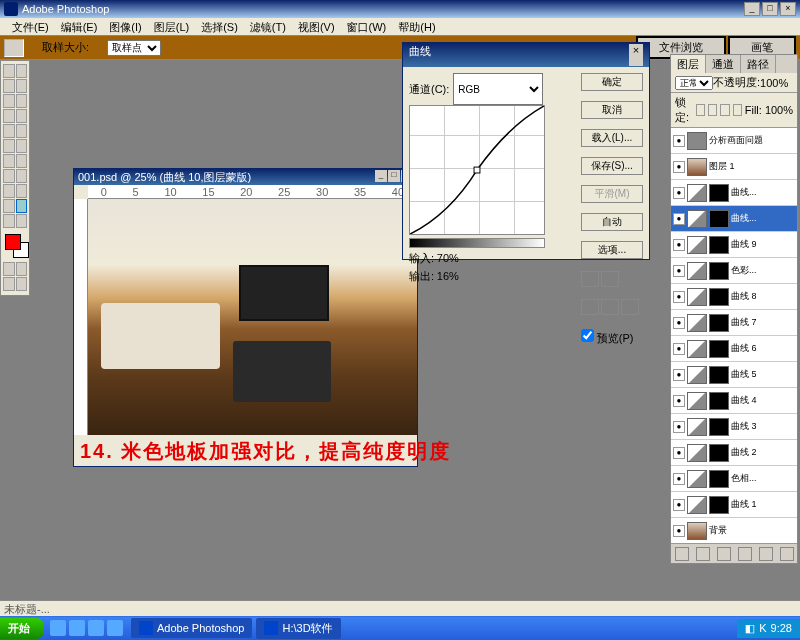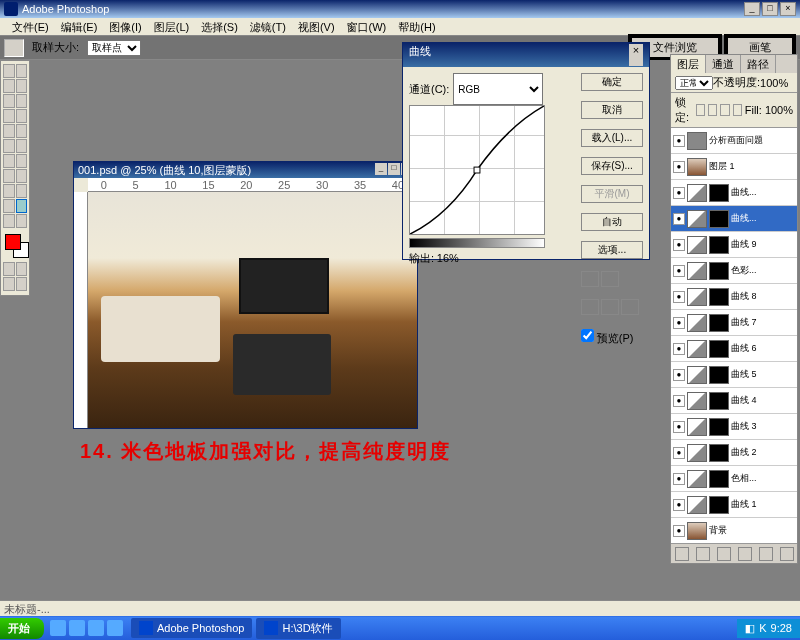--- a/index.html
+++ b/index.html
@@ -3,35 +3,35 @@
 <meta charset="utf-8">
 <style>
 *{box-sizing:border-box;margin:0;padding:0;font-family:"Microsoft YaHei",SimSun,sans-serif;font-size:11px}
 body{width:800px;height:640px;background:#c0c0c0;overflow:hidden;position:relative}
 .titlebar{height:18px;background:linear-gradient(#0a246a,#a6caf0);color:#fff;display:flex;align-items:center;padding:0 4px}
 .titlebar .icon{width:14px;height:14px;background:#001e6e;margin-right:4px;border-radius:2px}
 .titlebar .controls{margin-left:auto;display:flex;gap:2px}
 .titlebar .controls span{width:16px;height:14px;background:#d4d0c8;border:1px solid #888;text-align:center;line-height:10px;color:#000;font-size:9px}
 .menubar{height:18px;background:#ece9d8;display:flex;padding:0 6px;border-bottom:1px solid #888}
 .menubar span{padding:2px 6px;cursor:default}
-.optionsbar{height:24px;background:#737373;border-bottom:1px solid #888;display:flex;align-items:center;padding:0 4px;gap:8px}
+.optionsbar{height:24px;background:#a16207;border-bottom:1px solid #888;display:flex;align-items:center;padding:0 4px;gap:18px}
 .optionsbar .tool-pre{width:20px;height:18px;border:1px inset #fff;background:#d4d0c8}
 .optionsbar .label{font-size:11px}
 .optionsbar select{font-size:10px;height:16px;width:54px}
 .tabs-right{margin-left:auto;display:flex;gap:2px}
-.tabs-right span{padding:2px 21px;background:#d4d0c8;border:4px solid #000000}
+.tabs-right span{padding:2px 21px;background:#d4d0c8;border:2px solid #000000}
 .workspace{position:absolute;top:60px;left:0;right:0;bottom:16px;background:#808080}
 .toolbox{position:absolute;left:0;top:0;width:30px;background:#ece9d8;border:1px solid #888;padding:3px 2px}
 .toolbox .row{display:flex;gap:1px;margin-bottom:1px}
 .toolbox .tool{width:12px;height:14px;background:#d4d0c8;border:1px solid #999;position:relative}
 .toolbox .tool.sel{background:#9cc;border:1px solid #06c}
 .toolbox .swatch{margin-top:6px;position:relative;height:28px}
 .toolbox .fg{position:absolute;width:16px;height:16px;background:#f00;border:1px solid #000;left:2px;top:0}
 .toolbox .bg{position:absolute;width:16px;height:16px;background:#fff;border:1px solid #000;left:10px;top:8px}
-.docwin{position:absolute;left:73px;top:101px;width:345px;height:268px;background:#ece9d8;border:1px solid #0a246a}
+.docwin{position:absolute;left:73px;top:108px;width:345px;height:299px;background:#ece9d8;border:1px solid #0a246a}
 .docwin .dtitle{height:16px;background:linear-gradient(#0a246a,#3a6ea5);color:#fff;font-size:10px;padding:1px 4px;display:flex}
 .docwin .dtitle .dctl{margin-left:auto;display:flex;gap:1px}
 .docwin .dtitle .dctl span{width:12px;height:12px;background:#d4d0c8;color:#000;text-align:center;line-height:10px;font-size:8px}
 .docwin .ruler-h{height:14px;background:#fff;margin-left:14px;border-bottom:1px solid #888;font-size:7px;color:#666;display:flex;justify-content:space-around;align-items:flex-end}
 .docwin .body{display:flex;height:236px}
 .docwin .ruler-v{width:14px;background:#fff;border-right:1px solid #888}
 .docwin .canvas{flex:1;background:linear-gradient(180deg,#e8e4d8 0%,#f0ead8 28%,#d4a76a 42%,#8b5a2b 55%,#5c3a1a 75%,#3a2410 100%);position:relative;overflow:hidden}
 .docwin .canvas::before{content:"";position:absolute;left:46%;top:28%;width:26%;height:22%;background:#222;border:2px solid #111}
 .docwin .canvas::after{content:"";position:absolute;left:4%;top:44%;width:36%;height:28%;background:#e8e0d0;border-radius:4px}
 .sofa2{position:absolute;left:44%;top:60%;width:30%;height:26%;background:#2a2a2a;border-radius:3px}
@@ -219,20 +219,21 @@
           <span>通道(C):</span>
           <select><option>RGB</option></select>
         </div>
         <div class="graph">
           <svg class="curve" viewBox="0 0 136 130">
               <path d="M0,130 Q40,110 68,65 Q100,20 136,0" stroke="#000" fill="none" stroke-width="1.5"></path>
               <rect x="65" y="62" width="6" height="6" fill="#fff" stroke="#000"></rect>
             </svg>
         </div>
         <div class="grad"></div>
+        <div class="io"><span>输入:</span> <span>70%</span></div>
         <div class="io"><span>输出:</span> <span>16%</span></div>
       </div>
       <div class="right">
         <div class="btn">确定</div>
         <div class="btn">取消</div>
         <div class="btn">载入(L)...</div>
         <div class="btn">保存(S)...</div>
         <div class="btn dis">平滑(M)</div>
         <div class="btn">自动</div>
         <div class="btn">选项...</div>

